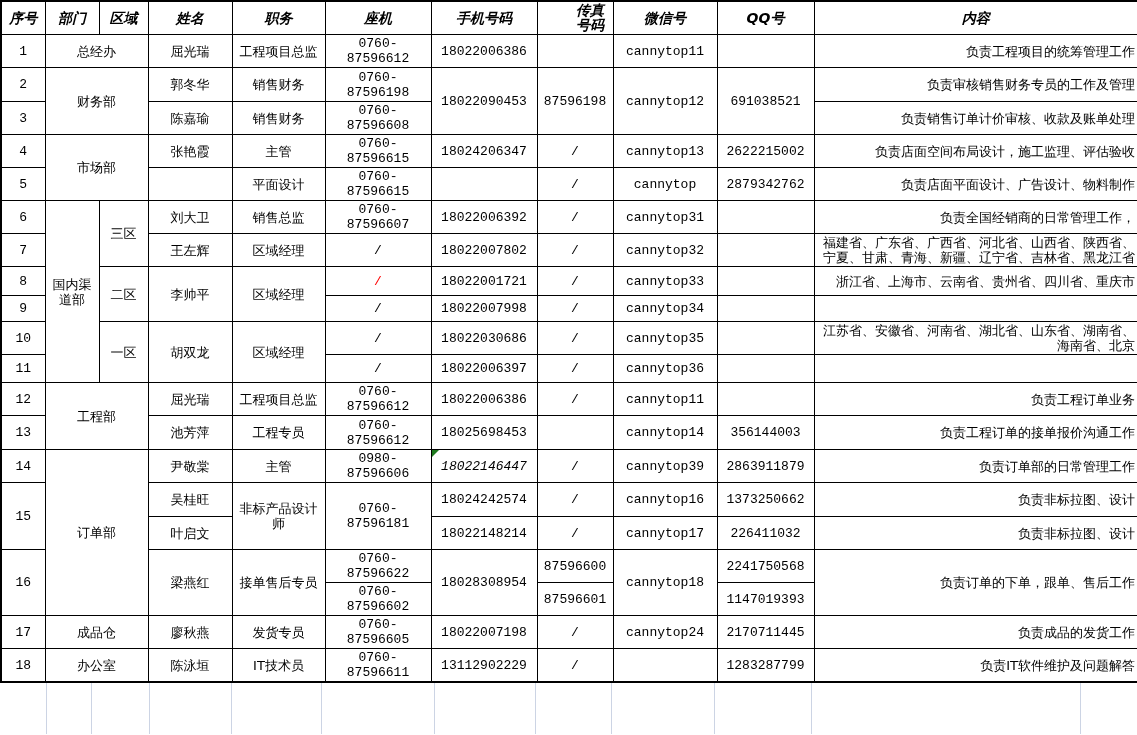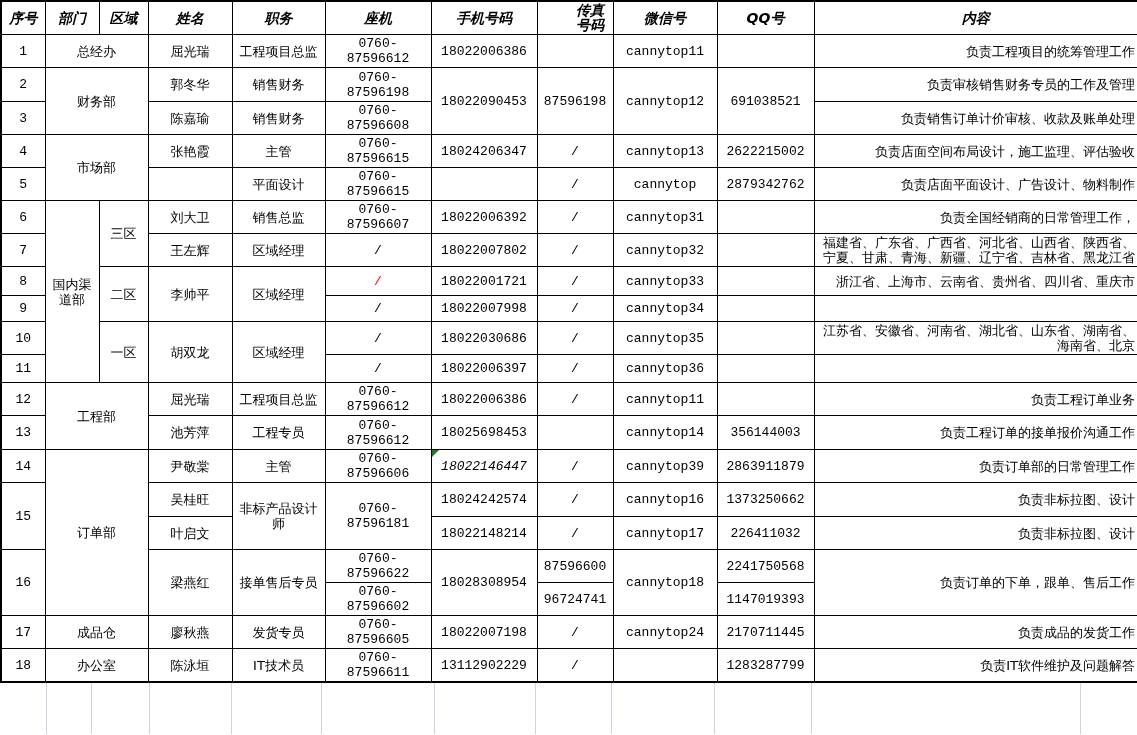--- a/index.html
+++ b/index.html
@@ -233,21 +233,21 @@
           <td></td>
           <td class="mono">cannytop14</td>
           <td class="mono">356144003</td>
           <td class="left">负责工程订单的接单报价沟通工作</td>
         </tr>
         <tr style="height: 32px;">
           <td class="mono">14</td>
           <td colspan="2" rowspan="5">订单部</td>
           <td>尹敬棠</td>
           <td>主管</td>
-          <td class="mono">0760-87596606</td>
+          <td class="mono">0980-87596606</td>
           <td class="mono has-marker"><span class="green-marker"></span>18022146447</td>
           <td class="mono">/</td>
           <td class="mono">cannytop39</td>
           <td class="mono">2863911879</td>
           <td class="left">负责订单部的日常管理工作</td>
         </tr>
         <tr style="height: 34px;">
           <td rowspan="2" class="mono">15</td>
           <td>吴桂旺</td>
           <td rowspan="2">非标产品设计师</td>
@@ -272,21 +272,21 @@
           <td rowspan="2">接单售后专员</td>
           <td class="mono">0760-87596622</td>
           <td rowspan="2" class="mono">18028308954</td>
           <td class="mono">87596600</td>
           <td rowspan="2" class="mono">cannytop18</td>
           <td class="mono">2241750568</td>
           <td rowspan="2" class="left">负责订单的下单，跟单、售后工作</td>
         </tr>
         <tr style="height: 27px;">
           <td class="mono">0760-87596602</td>
-          <td class="mono">96724741</td>
+          <td class="mono">87596601</td>
           <td class="mono">1147019393</td>
         </tr>
         <tr style="height: 33px;">
           <td class="mono">17</td>
           <td colspan="2">成品仓</td>
           <td>廖秋燕</td>
           <td>发货专员</td>
           <td class="mono">0760-87596605</td>
           <td class="mono">18022007198</td>
           <td class="mono">/</td>

